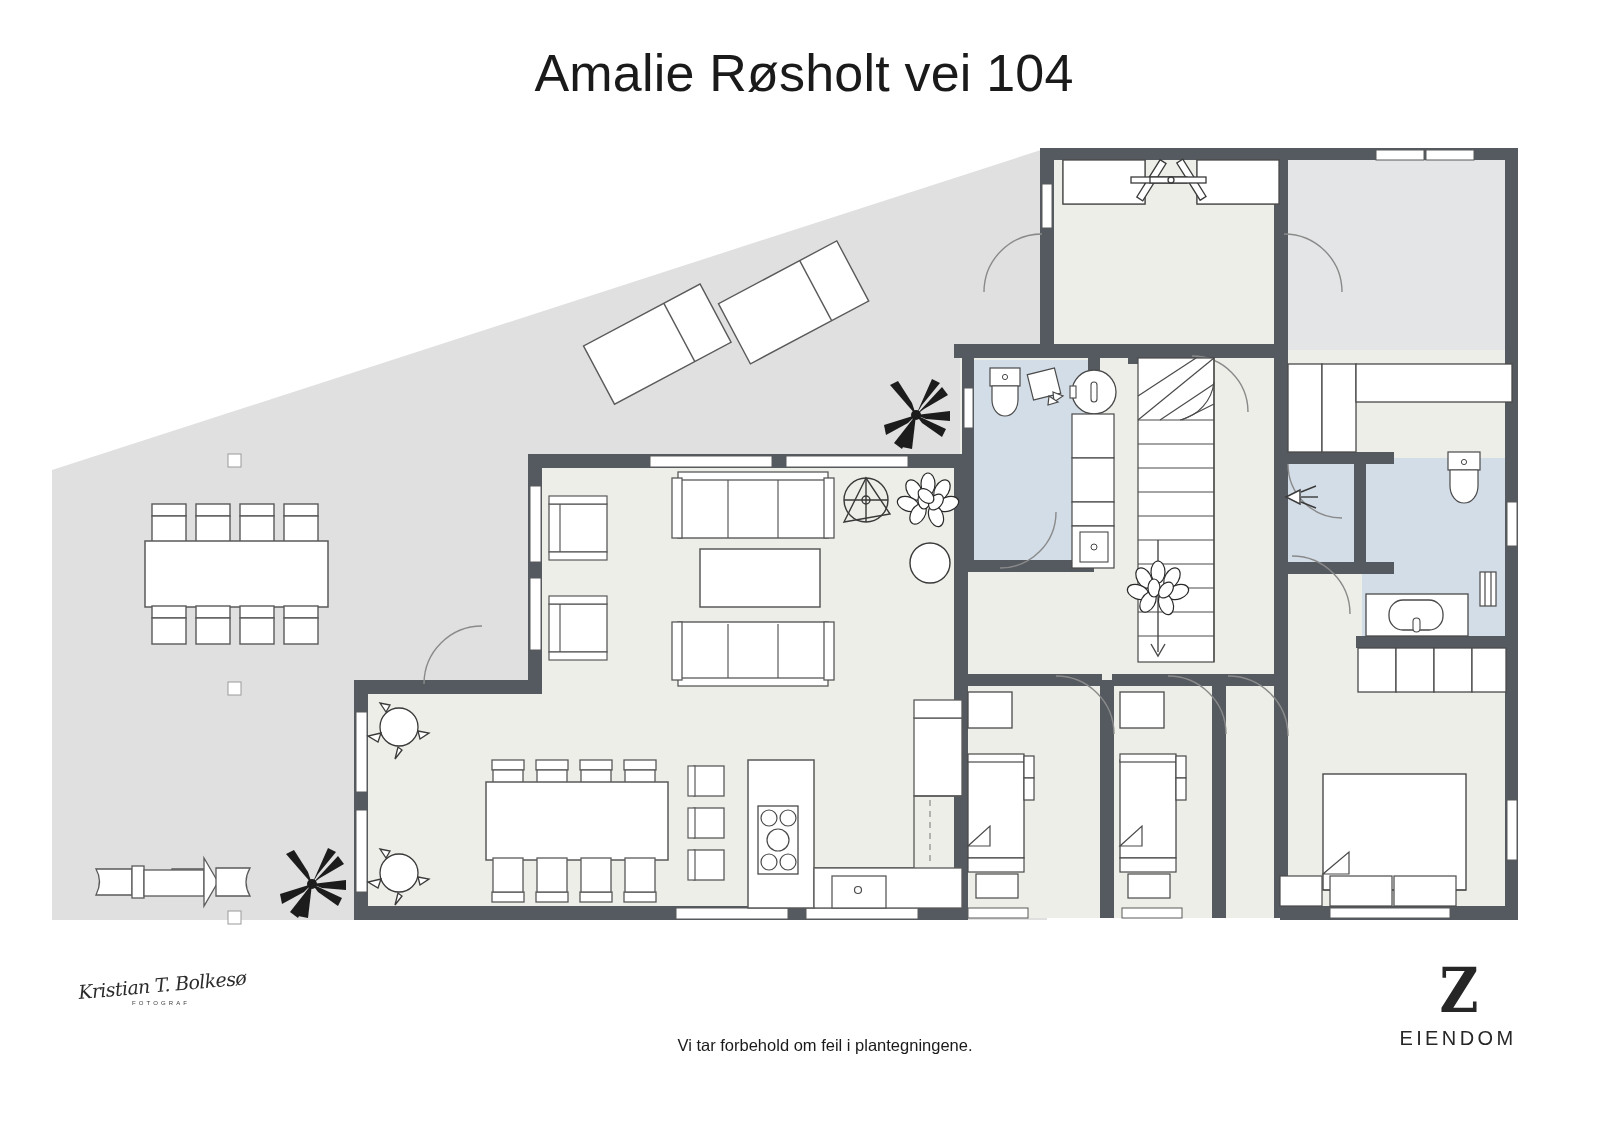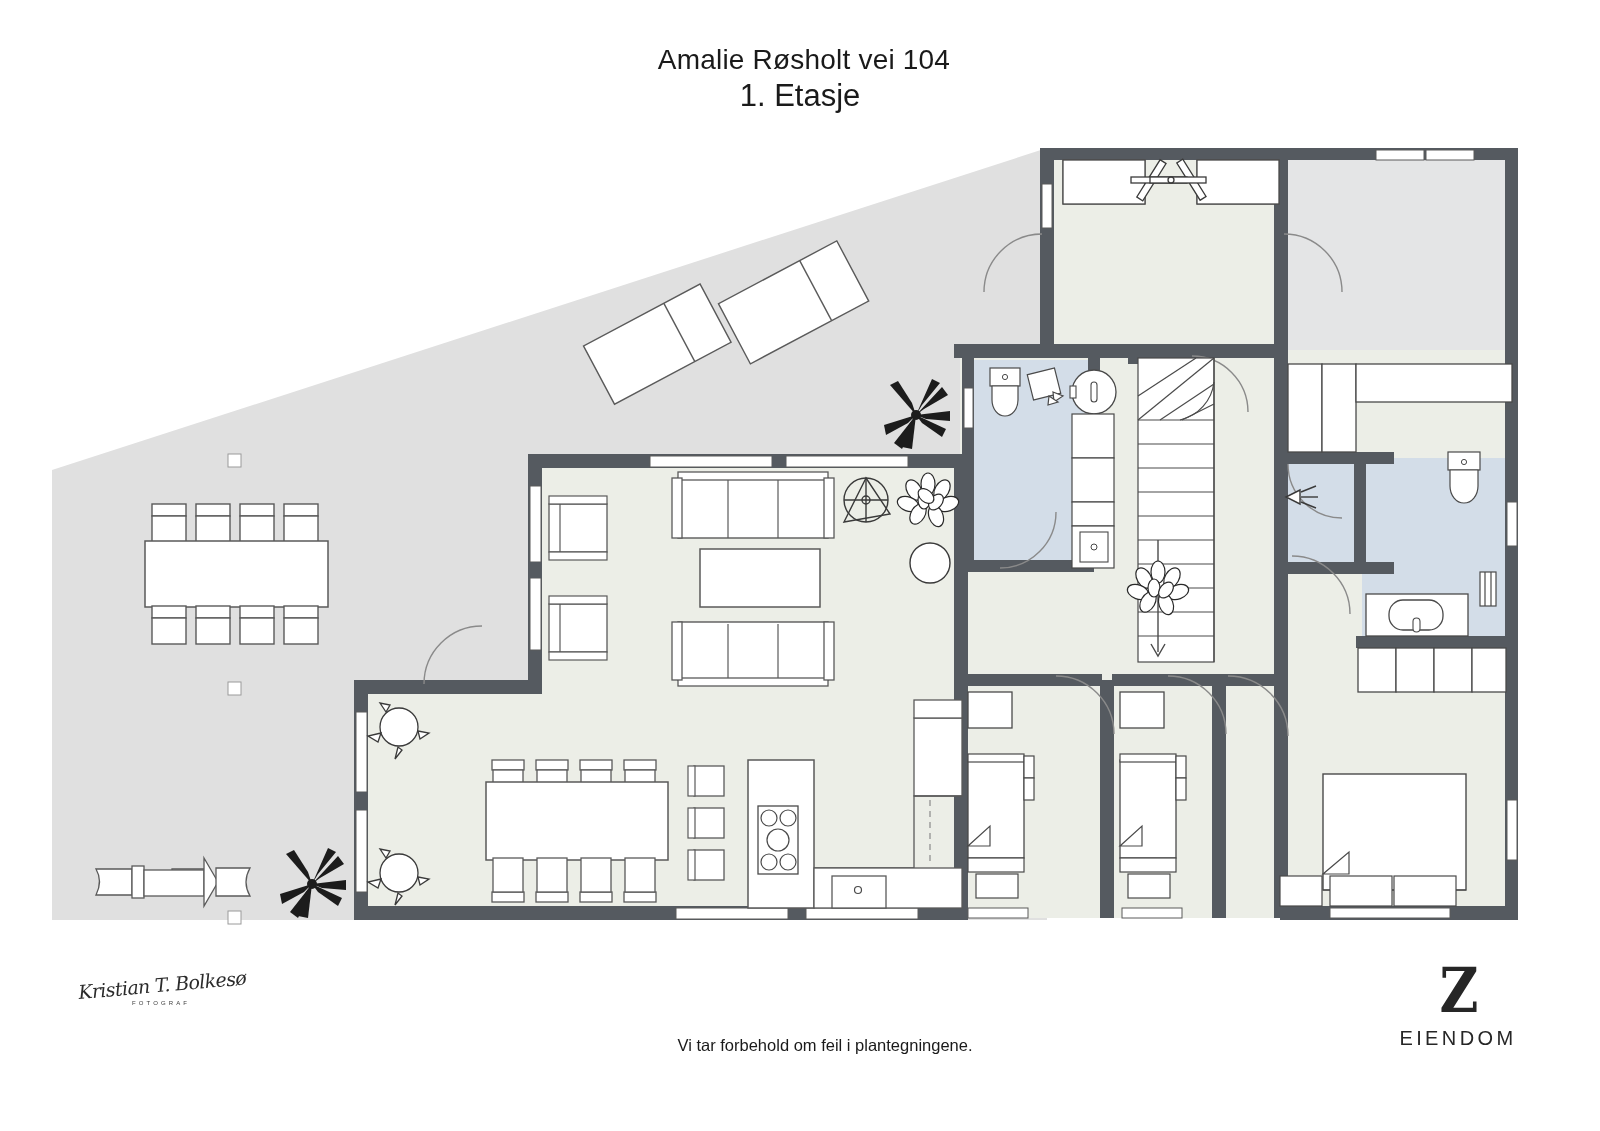--- a/index.html
+++ b/index.html
@@ -22,21 +22,21 @@
   
   .title-block {
     position: absolute;
     top: 44px;
     left: 0;
     width: 1600px;
     text-align: center;
     pointer-events: none;
   }
   .title-main {
-    font-size: 28px;
+    font-size: 52px;
     color: #1a1a1a;
     letter-spacing: 0.2px;
     line-height: 1.12;
     margin-left: 8px;
   }
   .title-sub {
     font-size: 31px;
     color: #1a1a1a;
     line-height: 1.25;
     margin-top: 2px;
@@ -109,21 +109,20 @@
   }
   svg { display: block; }
 </style>
 </head>
 <body>
 
 <div id="page">
 
   <div class="title-block">
     <div class="title-main">Amalie Røsholt vei 104</div>
-    <div class="title-sub">1. Etasje</div>
   </div>
 
   <svg id="plan" viewBox="0 0 1600 1131">
     <defs>
       <g id="chair-top">
         <rect x="0" y="0" width="34" height="12" fill="#fff" stroke="#5a5a5a" stroke-width="1.4"></rect>
         <rect x="0" y="12" width="34" height="26" fill="#fff" stroke="#5a5a5a" stroke-width="1.4"></rect>
       </g>
       <g id="dchair">
         <rect x="0" y="0" width="32" height="10" fill="#fff" stroke="#5a5a5a" stroke-width="1.3"></rect>

